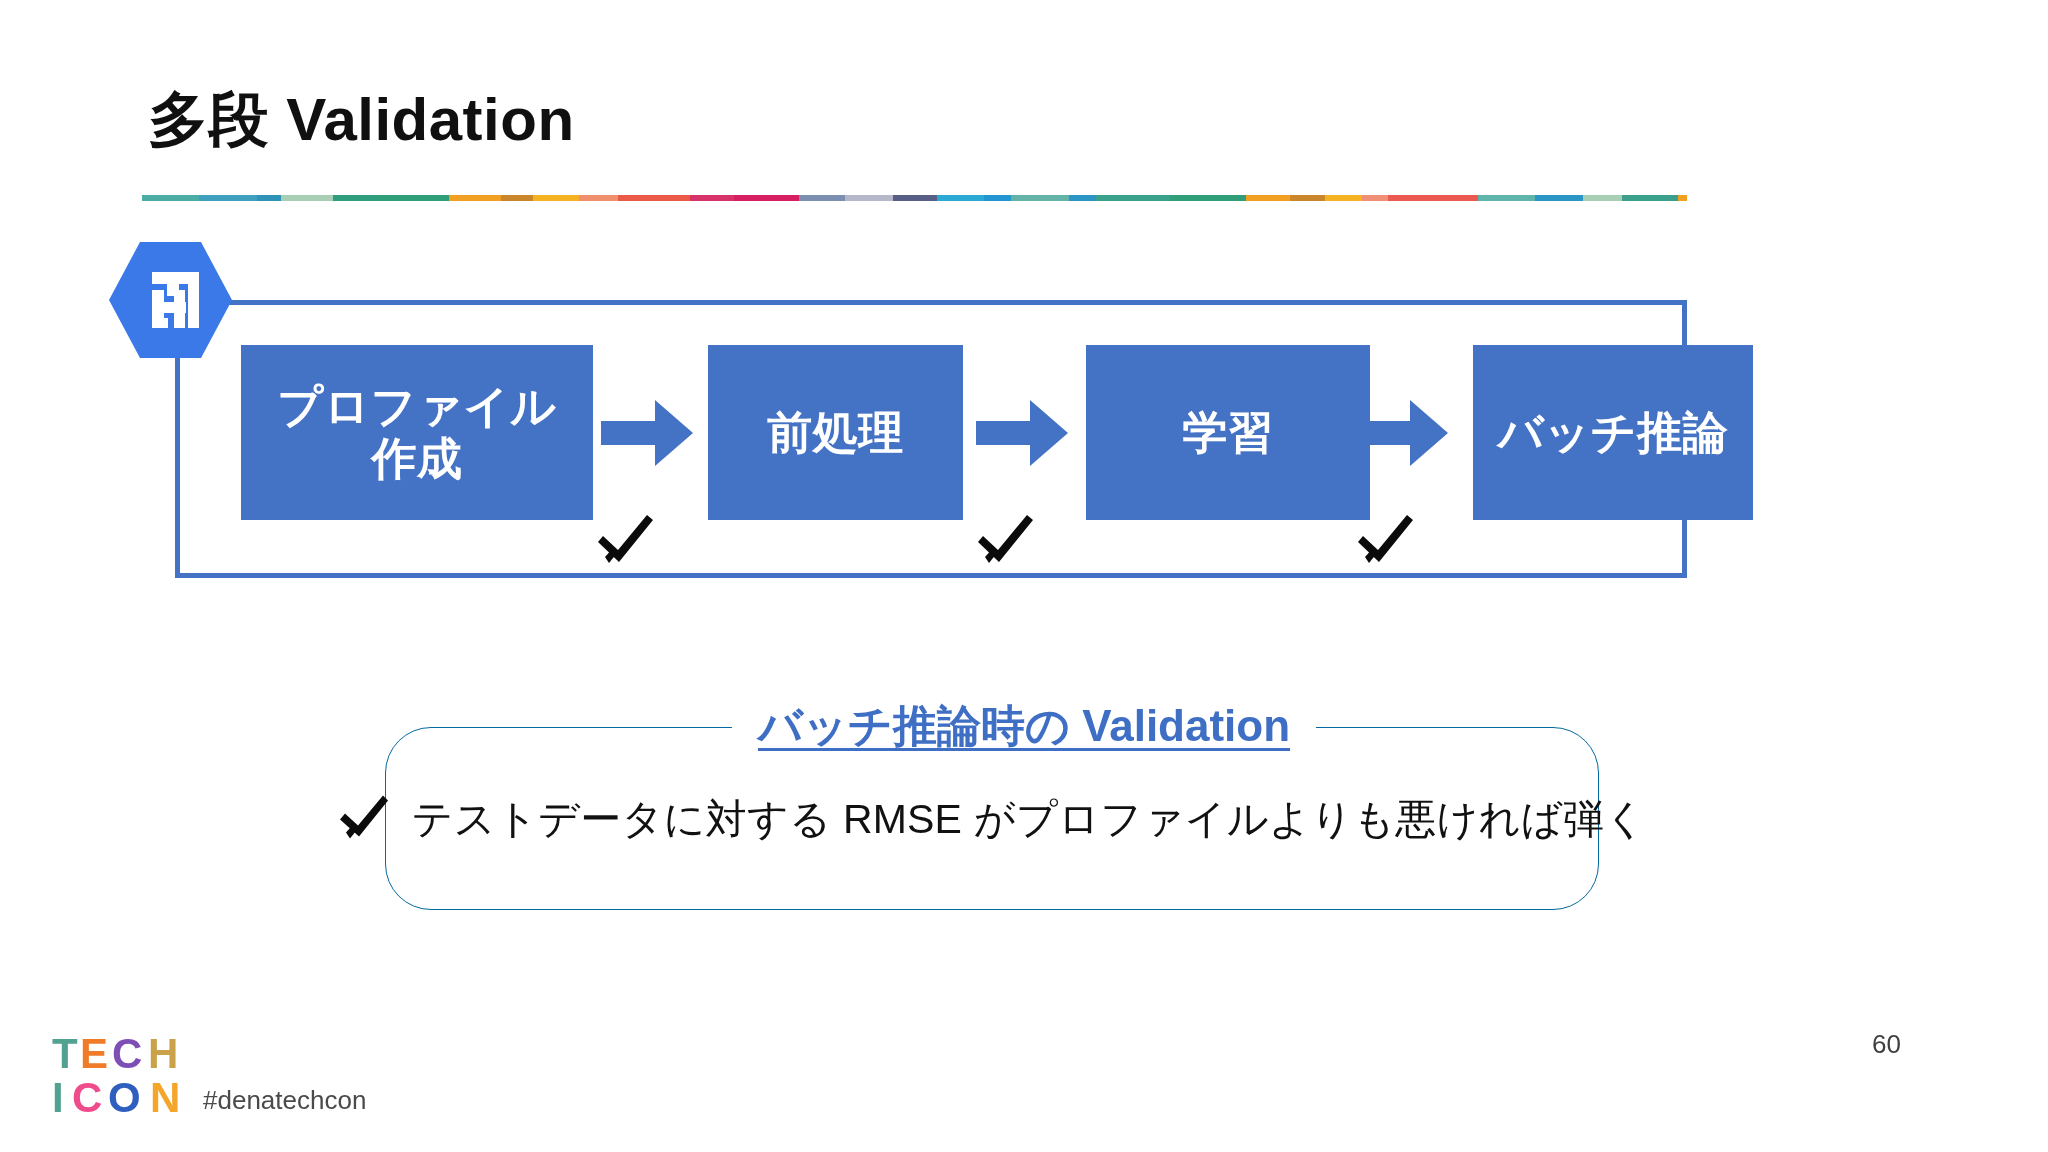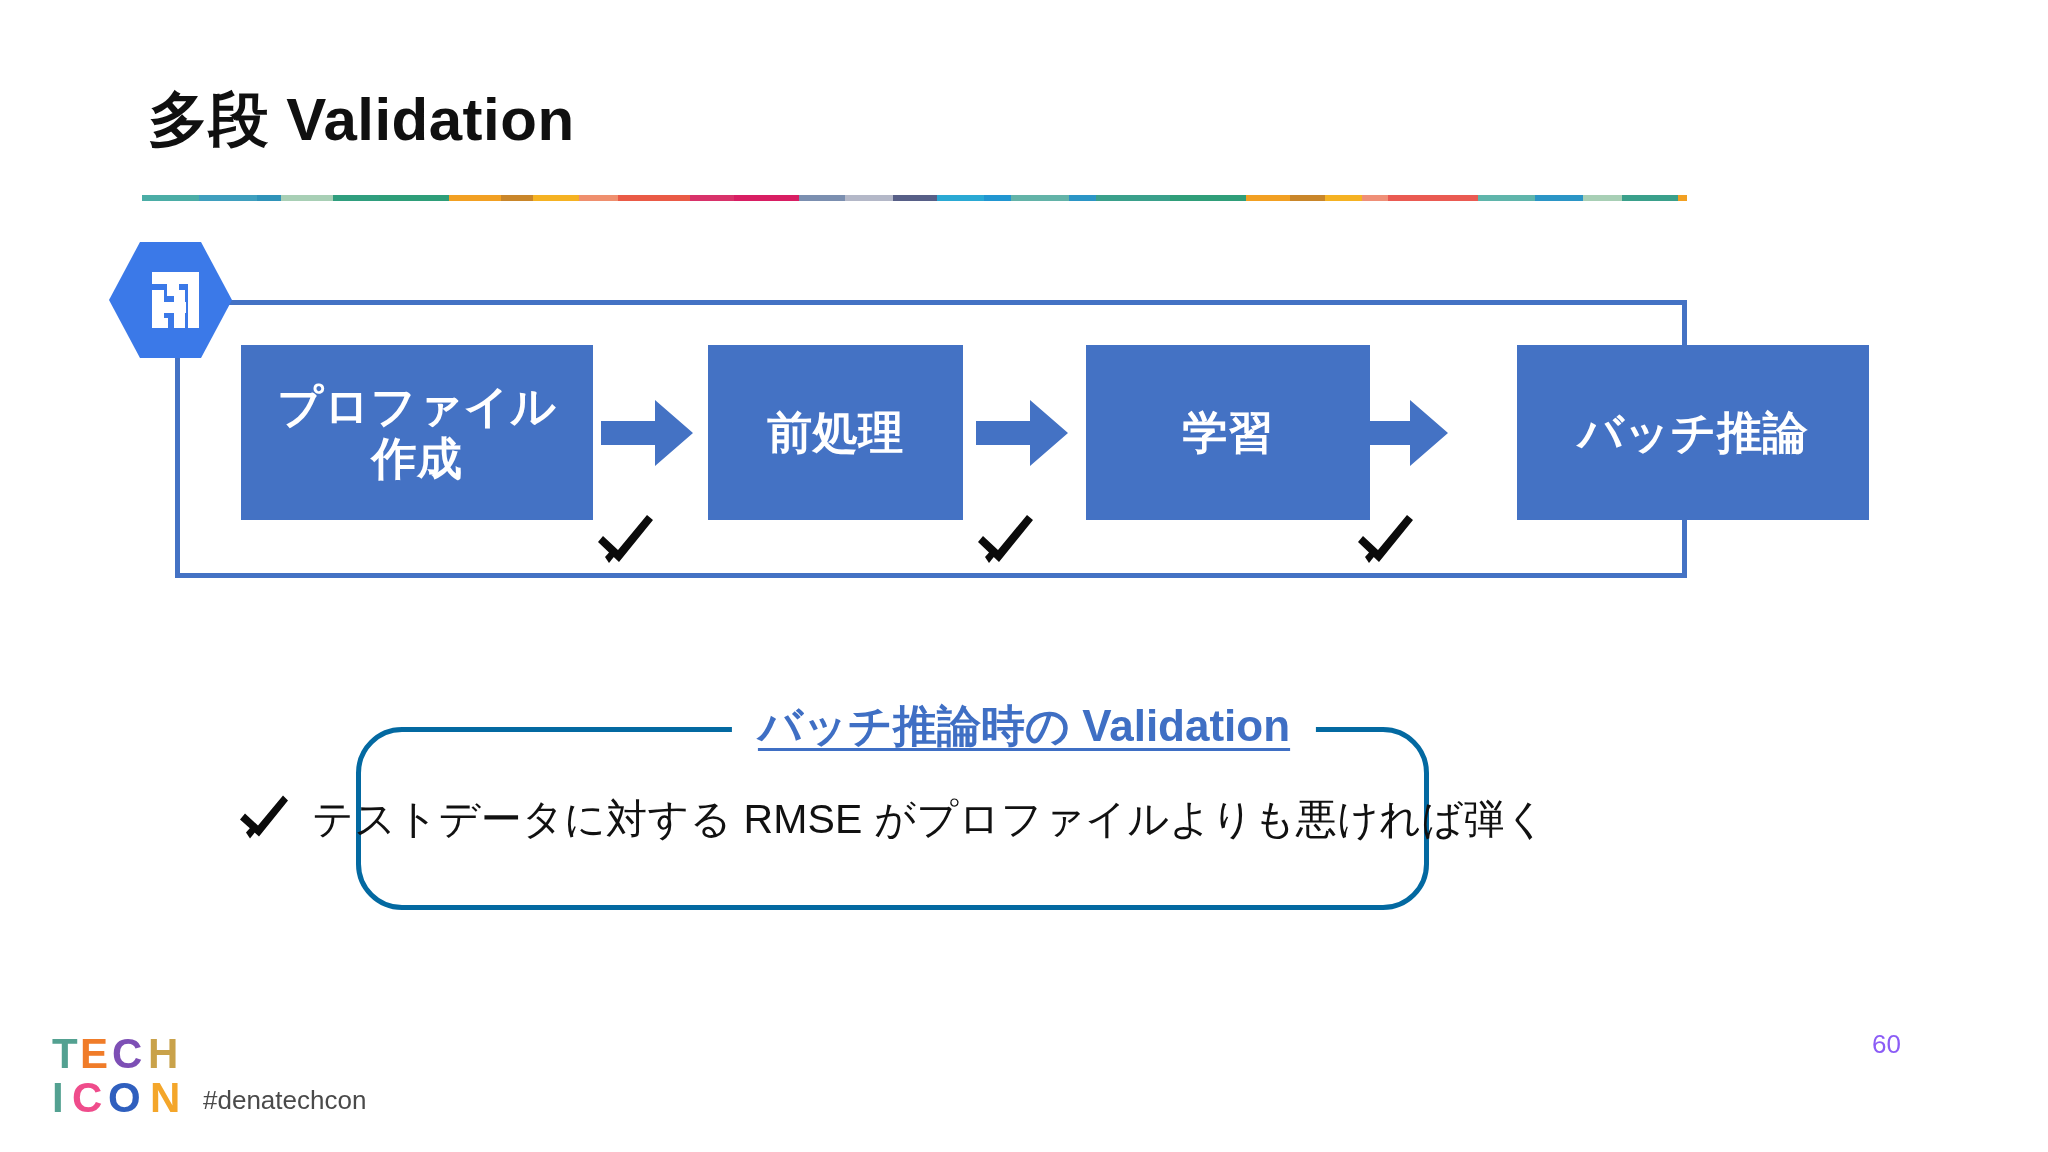--- a/index.html
+++ b/index.html
@@ -78,21 +78,21 @@
     font-size: 45px;
     line-height: 1.14;
     text-align: center;
     letter-spacing: 0.5px;
   }
   .stage .stage-label { white-space: pre-line; }
 
   .stage-0 { left: 241px;  width: 352px; }
   .stage-1 { left: 708px;  width: 255px; }
   .stage-2 { left: 1086px; width: 284px; }
-  .stage-3 { left: 1473px; width: 352px; margin-left: 44px; }
+  .stage-3 { left: 1473px; width: 280px; }
 
   
   .arrow {
     position: absolute;
     top: 400px;
     width: 92px;
     height: 66px;
   }
   .arrow svg { display: block; width: 92px; height: 66px; }
   .arrow-0 { left: 601px; }
@@ -107,25 +107,25 @@
     height: 58px;
   }
   .gap-check svg { display: block; width: 60px; height: 58px; }
   .gap-check-0 { left: 595px; }
   .gap-check-1 { left: 975px; }
   .gap-check-2 { left: 1355px; }
 
   
   .callout {
     position: absolute;
-    left: 356px;
+    left: 385px;
     top: 727px;
-    width: 1073px;
+    width: 1214px;
     height: 183px;
-    border: 5px solid #0369a1;
+    border: 1px solid #0369a1;
     border-radius: 46px;
     background: #ffffff;
   }
   .callout-title {
     position: absolute;
     left: 50%;
     top: 697px;
     transform: translateX(-50%);
     background: #ffffff;
     padding: 0 26px;
@@ -183,21 +183,21 @@
     top: 1085px;
     font-size: 26px;
     color: #4a4a4a;
     white-space: nowrap;
   }
   .page-number {
     position: absolute;
     left: 1872px;
     top: 1029px;
     font-size: 26px;
-    color: #8b5cf6;
+    color: #404040;
     white-space: nowrap;
     text-align: center;
   }
 </style>
 </head>
 <body>
 
 <div id="slide">
 
   <div class="slide-title">多段 Validation</div>

